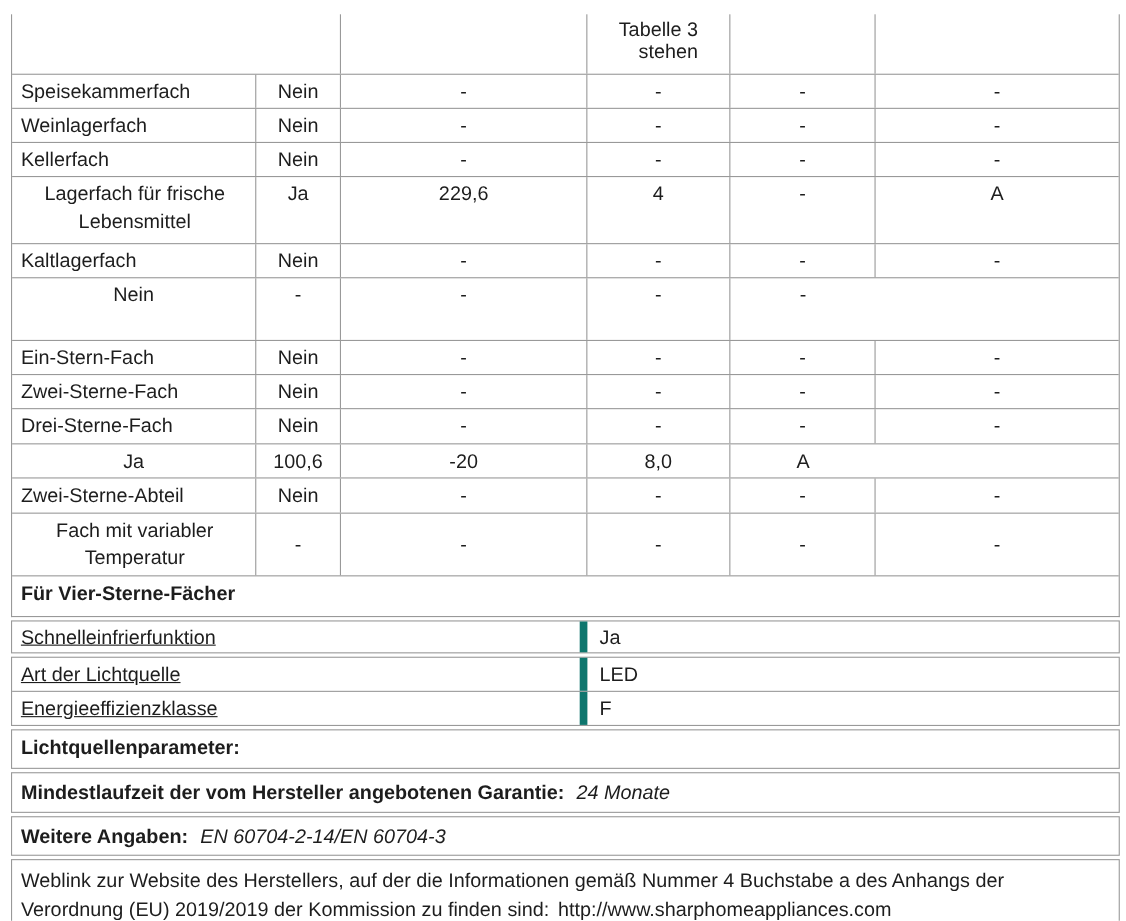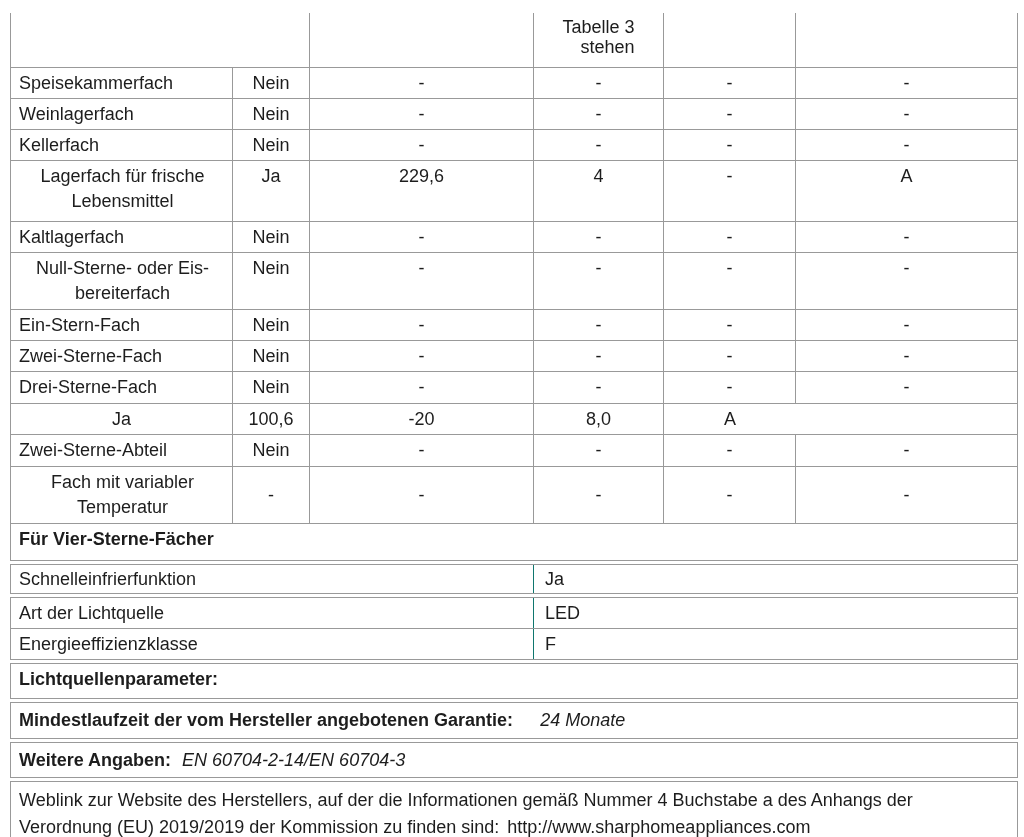--- a/index.html
+++ b/index.html
@@ -80,41 +80,42 @@
   }
   .block .last { border-bottom: none; }
   
   .kvrow {
     display: grid;
     grid-template-columns: 523px 1fr;
     border-bottom: 1px solid #999999;
   }
   .kvrow.last { border-bottom: none; }
   .kvrow .k {
-    border-right: 1px solid #0f766e;
+    border-right: 7px solid #0f766e;
     display: flex;
     align-items: center;
     padding-left: 8px;
     box-sizing: border-box;
+    text-decoration: underline;
   }
   .kvrow .v {
     display: flex;
     align-items: center;
     padding-left: 11px;
   }
   .h28 { height: 28px; }
   .h34 { height: 34px; }
   
   .inline-row {
     box-sizing: border-box;
     display: flex;
     align-items: center;
     padding-left: 8px;
   }
-  .h35 { height: 35px; gap: 16px; }
+  .h35 { height: 35px; }
   .inline-row .lbl { font-weight: bold; }
   .inline-row .val { margin-left: 11px; font-style: italic; }
   
   .para {
     box-sizing: border-box;
     height: 63px;
     padding: 5px 8px 0 8px;
     line-height: 27px;
   }
   .para .url { margin-left: 8px; }
@@ -174,21 +175,20 @@
     <div class="trow h30">
       <div class="cell label">Kaltlagerfach</div>
       <div class="cell">Nein</div>
       <div class="cell">-</div>
       <div class="cell">-</div>
       <div class="cell">-</div>
       <div class="cell">-</div>
     </div>
 
     <div class="trow h56 vtop">
-      <div class="cell label">Null-Sterne- oder Eis-bereiterfach</div>
       <div class="cell">Nein</div>
       <div class="cell">-</div>
       <div class="cell">-</div>
       <div class="cell">-</div>
       <div class="cell">-</div>
     </div>
 
     <div class="trow h30">
       <div class="cell label">Ein-Stern-Fach</div>
       <div class="cell">Nein</div>

